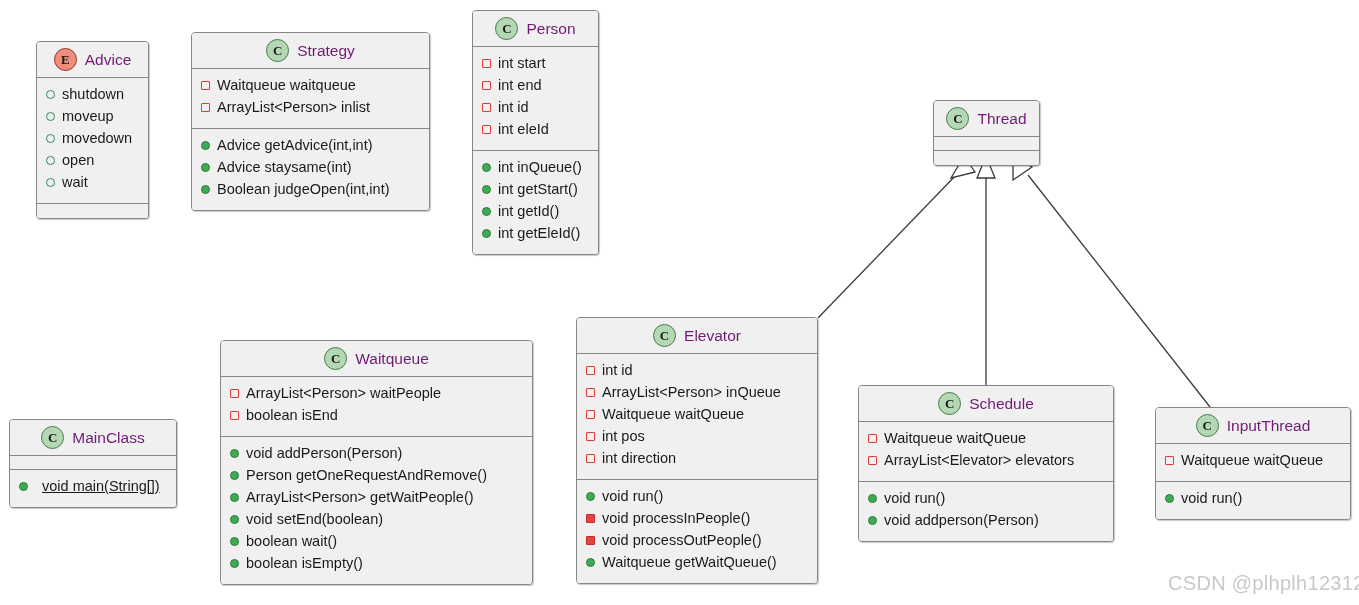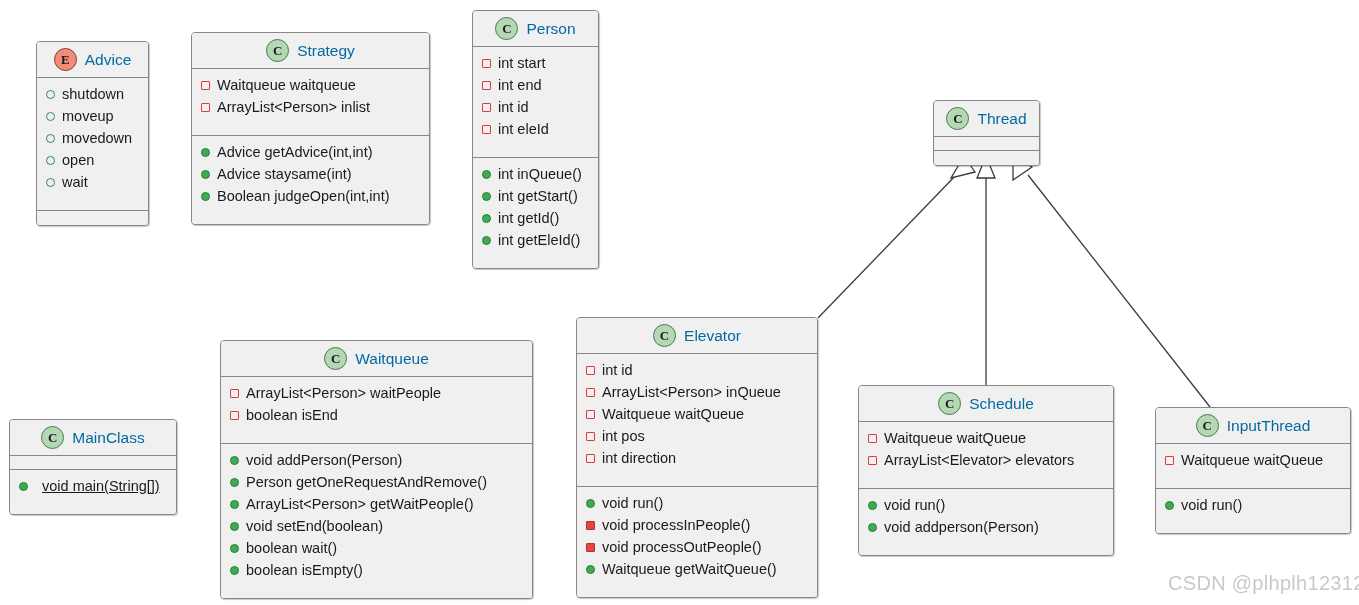--- a/index.html
+++ b/index.html
@@ -70,29 +70,29 @@
     background: #b4d8b4;
     border: 1.5px solid #4a7a4a;
   }
   .type-icon.enm {
     background: #ef8d7a;
     border: 1.5px solid #8a3a2a;
   }
 
   .cls-name {
     font-size: 15.5px;
-    color: #0369a1;
+    color: #701a75;
     white-space: nowrap;
   }
 
   .compartment {
     box-sizing: border-box;
     background: #f0f0f0;
     border-bottom: 1px solid #878787;
-    padding: 5px 0 17px 0;
+    padding: 5px 0 10px 0;
   }
   .compartment:last-child {
     border-bottom: none;
   }
   .compartment.empty {
     height: 14px;
     padding: 0;
   }
 
   .member {

